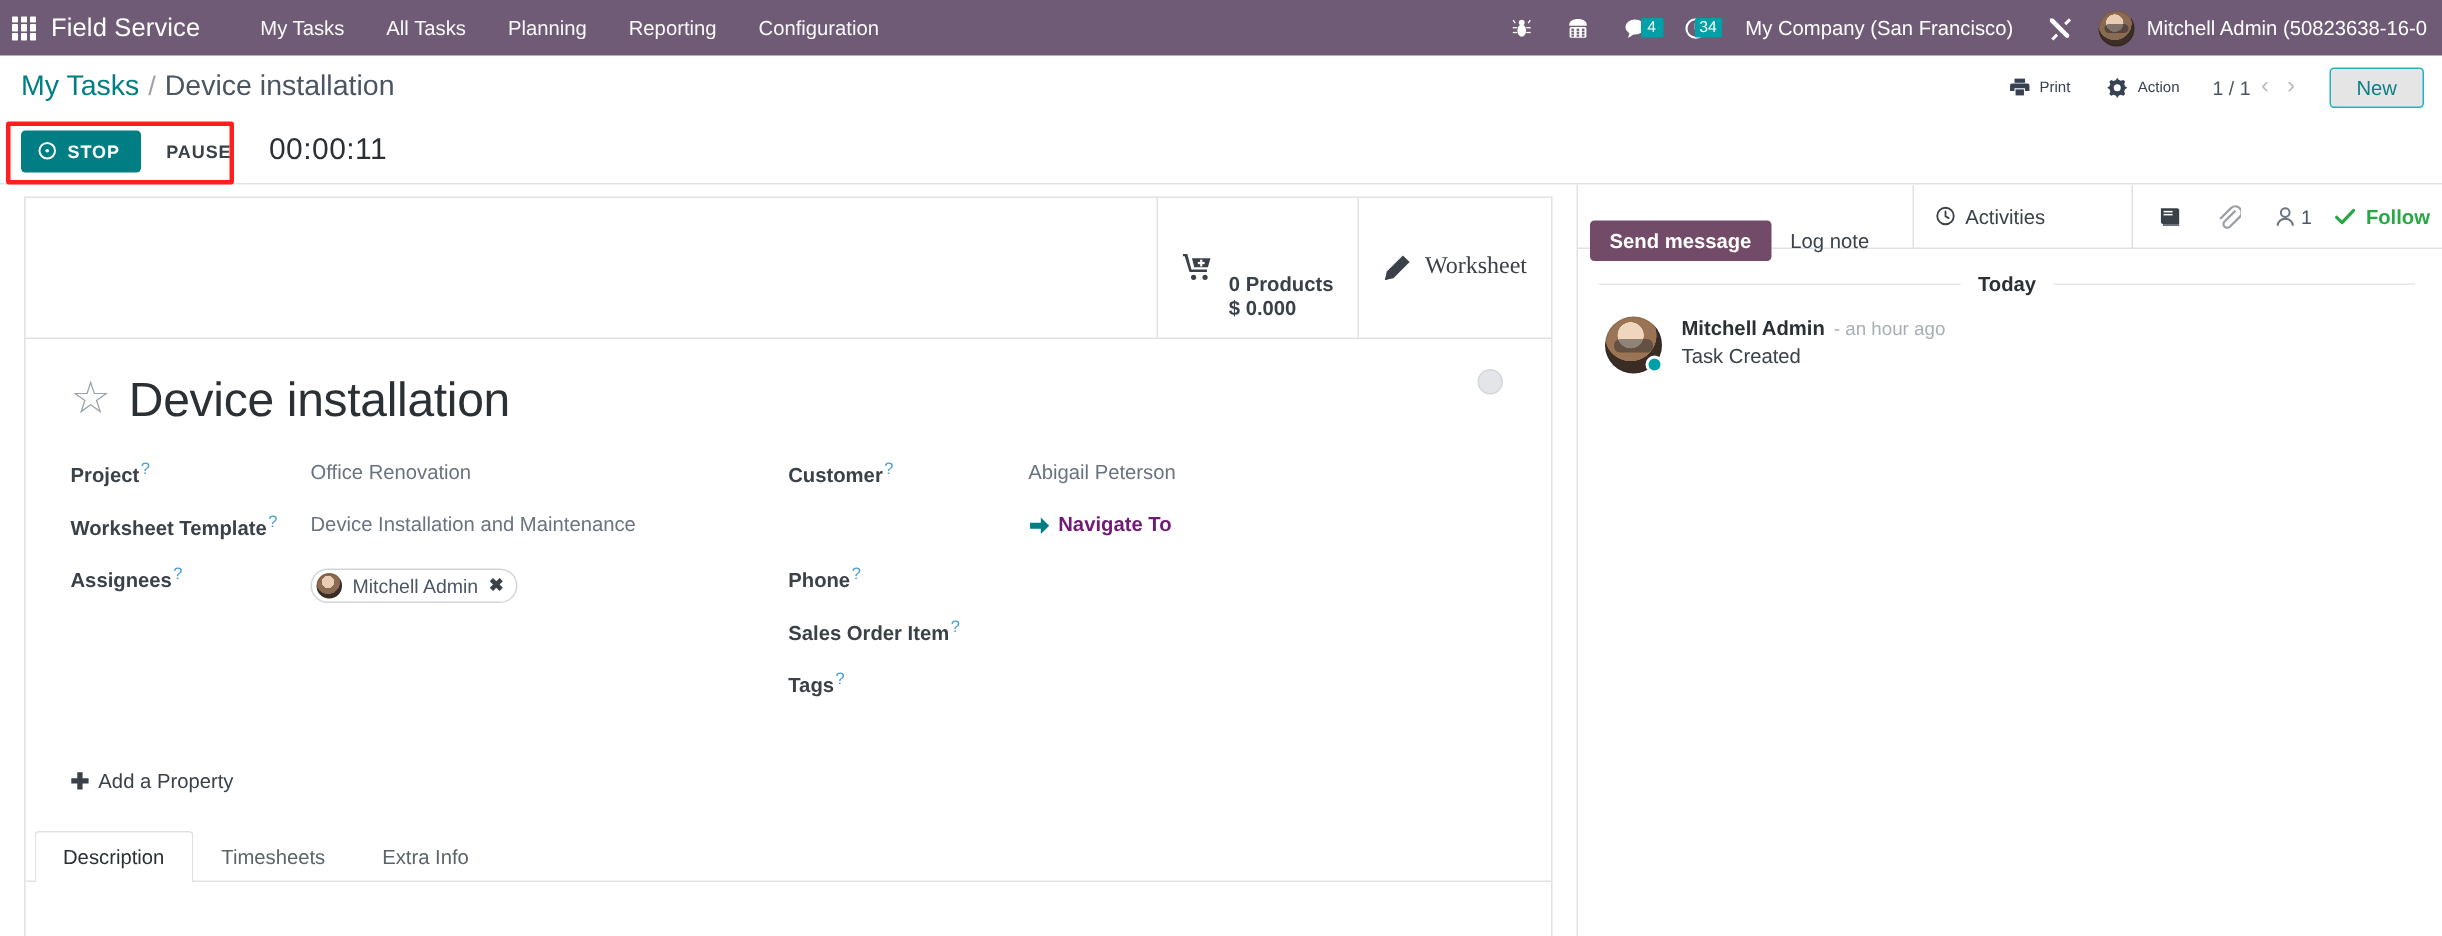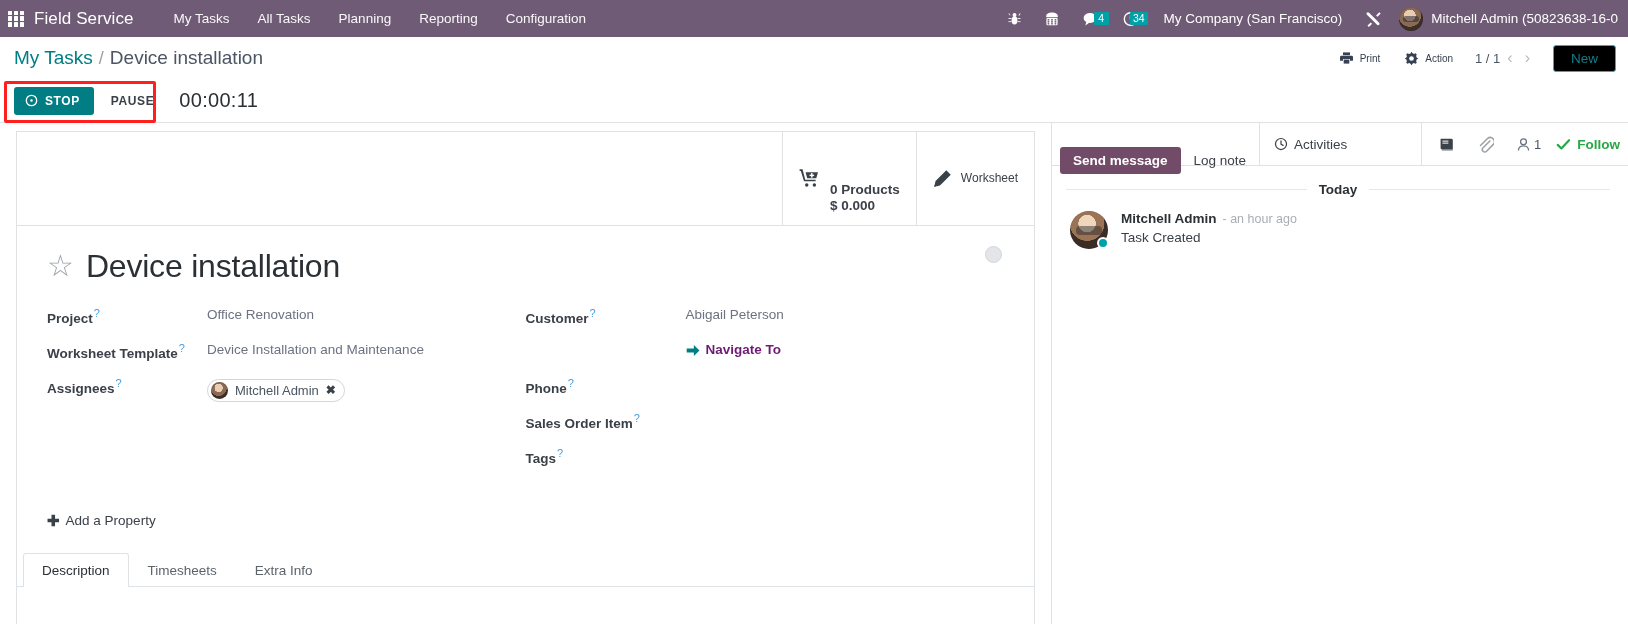--- a/index.html
+++ b/index.html
@@ -66,21 +66,21 @@
   .breadcrumb { font-size: 19px; color: #017e84; display: flex; align-items: baseline; gap: 6px; }
   .bc-link { color: #017e84; cursor: pointer; }
   .bc-sep { color: #9aa0a6; font-size: 18px; }
   .bc-current { color: #4b5563; }
   .cp-actions { margin-left: auto; display: flex; align-items: center; gap: 0; }
   .cpa { display: flex; align-items: center; gap: 6px; font-size: 10px;
          color: #374151; padding: 4px 12px; cursor: pointer; }
   .pager { font-size: 13px; color: #4b5563; padding: 0 10px; display: flex; align-items: center; gap: 2px;}
   .pg-arrow { color: #b5bcc4; font-size: 16px; padding: 0 5px; cursor: pointer; }
   .btn-new {
-    border: 1px solid #23b3bd; color: #0f7f88; background: #000000;
+    border: 1px solid #23b3bd; color: #0f7f88; background: #e5e5e5;
     font-size: 13.5px; padding: 5px 17px; border-radius: 3px;
     margin-left: 8px; cursor: pointer; font-weight: 400;
   }
 
   .cp-row2 {
     height: 44px; display: flex; align-items: center;
     padding: 0 14px; border-bottom: 1px solid #dfe2e5;
     position: relative;
   }
   .timer-wrap { display: flex; align-items: center; gap: 4px; position: relative; }
@@ -115,21 +115,21 @@
   }
   .stat-bar { display: flex; justify-content: flex-end; border-bottom: 1px solid #dfe2e5; }
   .stat-btn {
     display: flex; align-items: center; gap: 9px;
     padding: 10px 16px; min-height: 52px; cursor: pointer;
     border-left: 1px solid #dfe2e5;
   }
   .stat-txt { display: flex; flex-direction: column; line-height: 1.22; margin-top: 40px; }
   .stat-txt .l1 { font-size: 13.5px; font-weight: 700; color: #3b4148; }
   .stat-txt .l2 { font-size: 13.5px; font-weight: 700; color: #3b4148; }
-  .stat-label { font-size: 12px; color: #3b4148; }
+  .stat-label { font-size: 16px; color: #3b4148; font-family: Liberation Serif, serif; }
 
   .sheet-inner { padding: 22px 30px 0 30px; position: relative; }
   .title-row { display: flex; align-items: center; gap: 12px; }
   .star { color: #9aa2aa; font-size: 30px; line-height: 1; cursor: pointer; }
   .task-title { font-size: 32px; font-weight: 400; color: #2b3035; letter-spacing: -.2px; }
   .kanban-dot {
     position: absolute; right: 32px; top: 20px;
     width: 17px; height: 17px; border-radius: 50%;
     background: #e3e5e8; border: 1px solid #d3d6da; cursor: pointer;
   }
@@ -186,21 +186,21 @@
   .ch-btn {
     font-size: 13.5px; padding: 6px 13px; cursor: pointer;
     border-radius: 3px; color: #3b4148; background: transparent;
     border: none; font-weight: 400; margin-top: 33px;
   }
   .ch-btn.active { background: #714b67; color: #ffffff; font-weight: 700; }
   .ch-activities {
     display: flex; align-items: center; gap: 6px; font-size: 13.5px;
     color: #3b4148; padding: 11px 14px; cursor: pointer;
     border-left: 1px solid #dfe2e5; height: 43px; box-sizing: border-box;
-    margin-left: 0;
+    margin-left: 16px;
   }
   .ch-right { margin-left: auto; display: flex; align-items: center; gap: 0;
               border-left: 1px solid #dfe2e5; height: 43px; padding-left: 6px; }
   .ch-ic { padding: 0 11px; cursor: pointer; display: flex; align-items: center; gap: 3px; }
   .ch-ic .cnt { font-size: 13px; color: #4b5563; }
   .follow-btn { display: flex; align-items: center; gap: 6px; color: #28a745;
                 font-size: 13.5px; font-weight: 700; padding: 0 8px 0 4px; cursor: pointer; white-space: nowrap; }
 
   .chatter-body { padding: 16px 18px 0 14px; }
   .day-sep { display: flex; align-items: center; gap: 12px; margin-bottom: 14px; }

